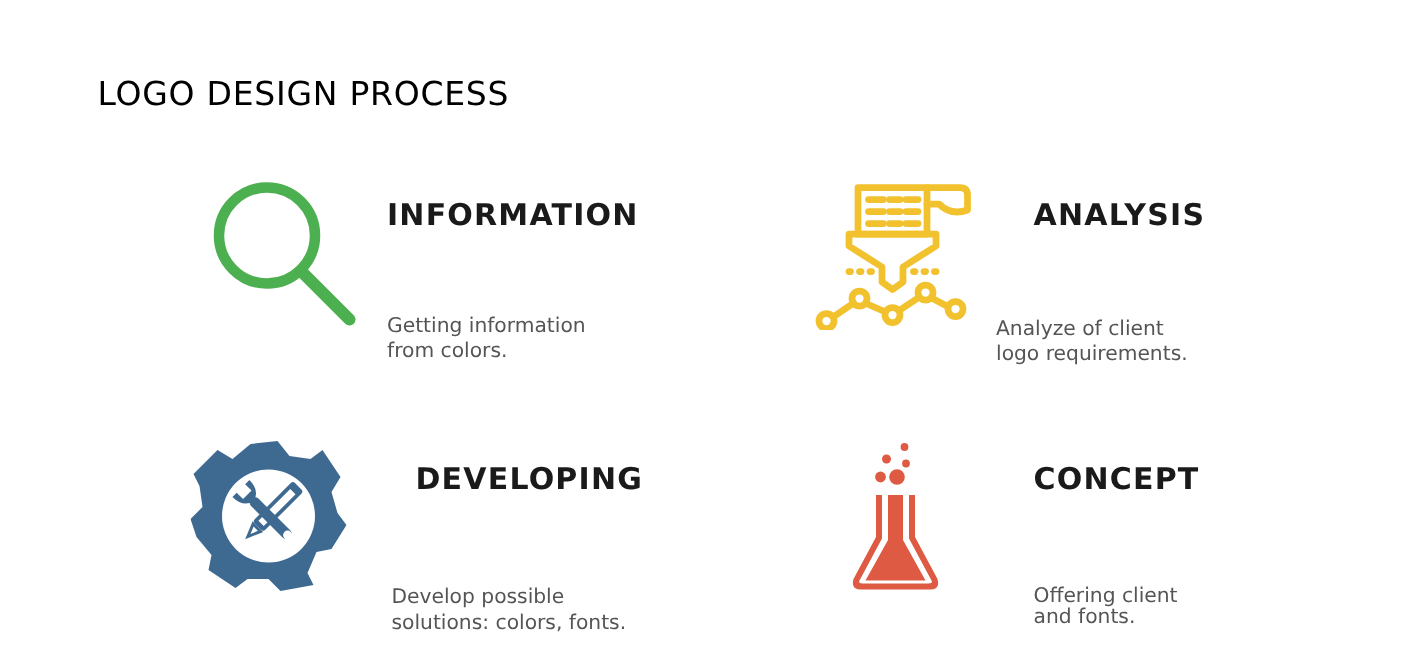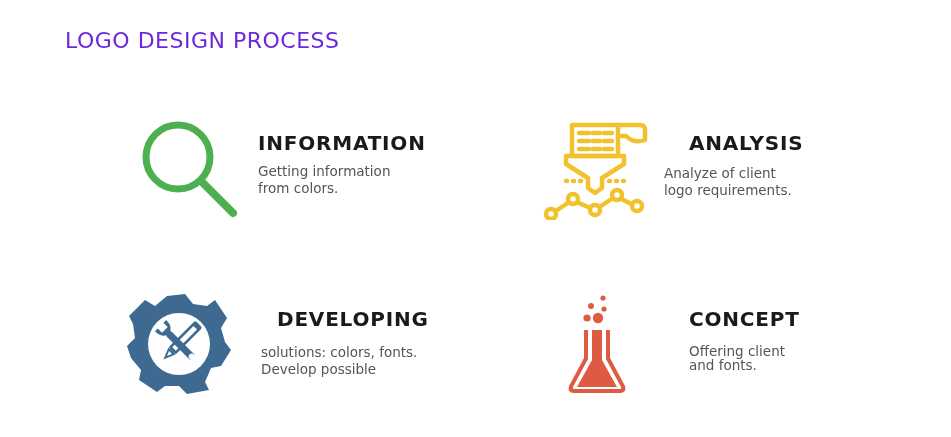--- a/index.html
+++ b/index.html
@@ -10,24 +10,24 @@
     body {
       width: 951px;
       height: 437px;
       position: relative;
       overflow: hidden;
       font-family: "DejaVu Sans", "Liberation Sans", sans-serif;
     }
     .title {
       position: absolute;
       left: 65px;
-      top: 28px;
+      top: 51px;
       font-size: 22px;
       letter-spacing: 0.5px;
-      color: #6d28d9;
+      color: #000000;
       font-weight: normal;
       margin: 0;
       white-space: nowrap;
     }
     .step {
       position: absolute;
     }
     .icon {
       position: absolute;
     }
@@ -39,20 +39,21 @@
       letter-spacing: 0.8px;
       color: #1a1a1a;
       white-space: nowrap;
     }
     .step-desc {
       position: absolute;
       font-size: 13.5px;
       line-height: 17px;
       color: #555555;
       white-space: nowrap;
+      margin-top: 46px;
     }
   </style>
 </head>
 <body>
 
 <h1 class="title">LOGO DESIGN PROCESS</h1>
 
 <div class="step" style="left:0;top:0;">
   <div class="icon" style="left:138px;top:118px;">
     <svg width="102" height="102" viewBox="0 0 102 102">
@@ -125,22 +126,22 @@
 
       <g transform="rotate(-45 52 52)">
         <rect x="48.5" y="36" width="7" height="36" rx="3" fill="#3e6a91"></rect>
         <circle cx="52" cy="70" r="3" fill="#ffffff"></circle>
         <path d="M44 26 Q44 36 52 38 Q60 36 60 26 L56 26 L56 32 L48 32 L48 26 Z" fill="#3e6a91"></path>
       </g>
     </svg>
   </div>
   <div class="step-title" style="left:261px;top:307px;margin-left:16px;">DEVELOPING</div>
   <div class="step-desc" style="left:261px;top:344px;">
+    <div>Develop possible</div>
     <div>solutions: colors, fonts.</div>
-    <div>Develop possible</div>
   </div>
 </div>
 
 <div class="step" style="left:0;top:0;">
   <div class="icon" style="left:567px;top:294px;">
     <svg width="60" height="102" viewBox="0 0 60 102">
 
       <circle cx="36" cy="4" r="2.6" fill="#de5a43"></circle>
       <circle cx="24" cy="12" r="3" fill="#de5a43"></circle>
       <circle cx="37" cy="15" r="2.6" fill="#de5a43"></circle>

